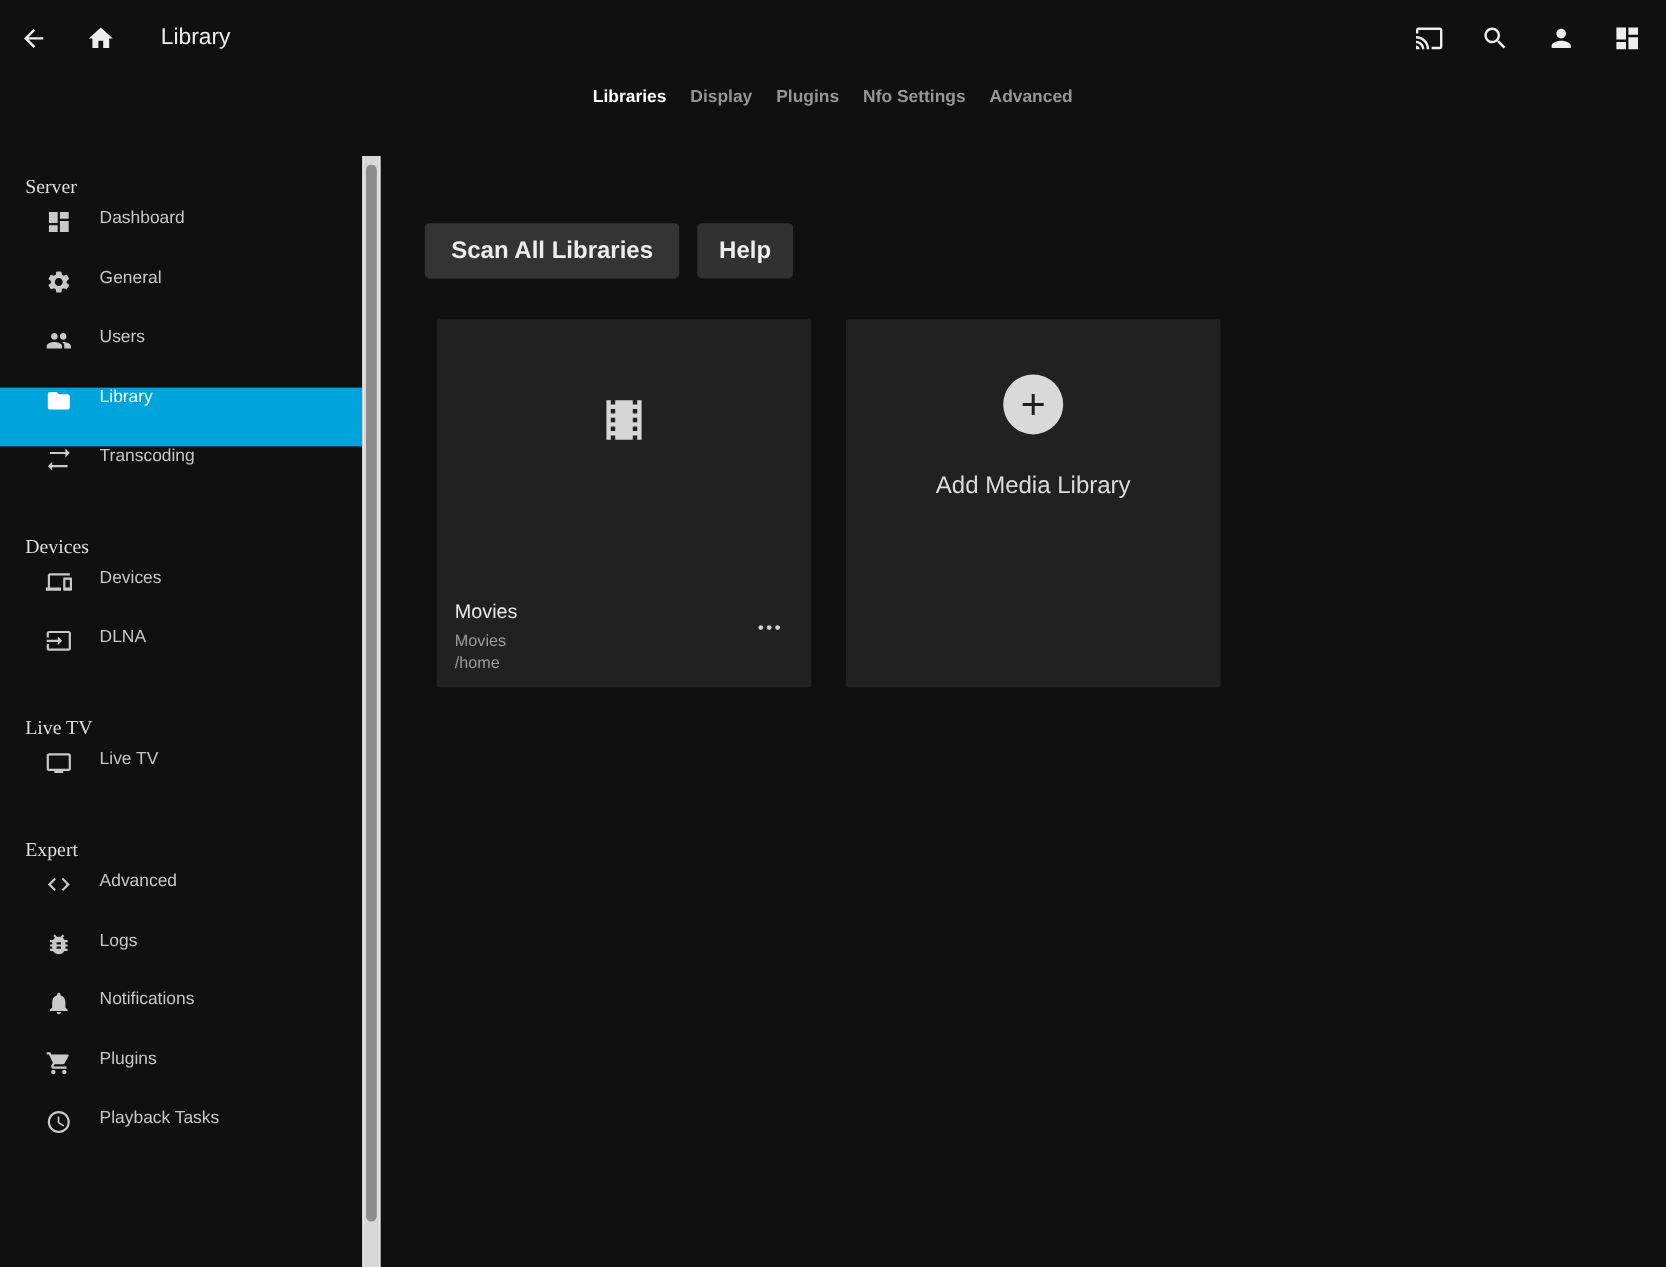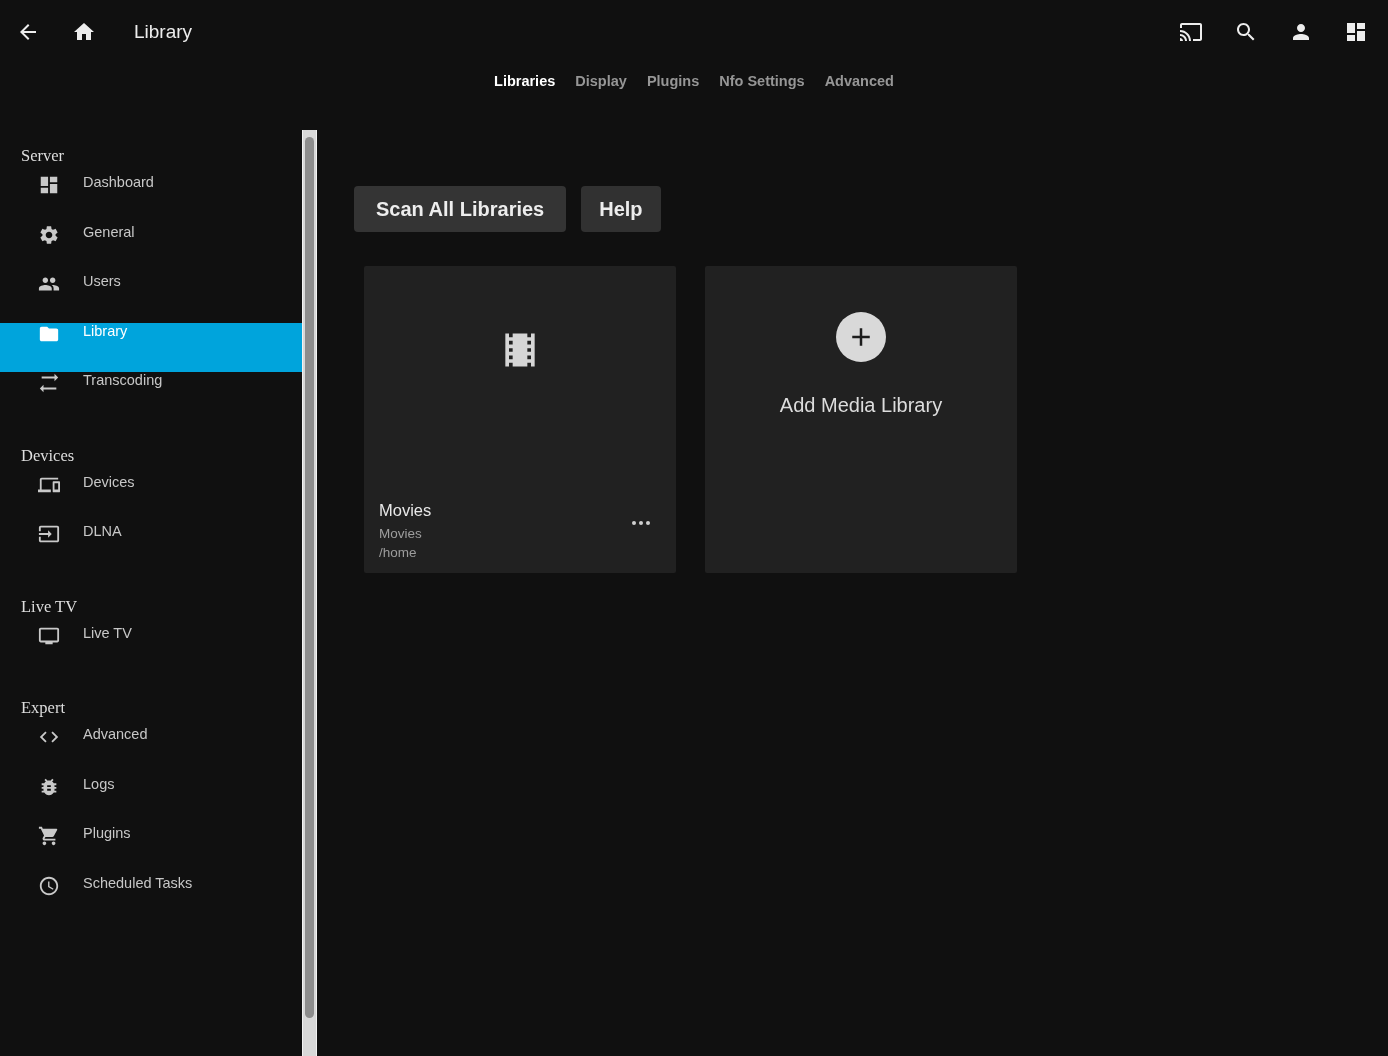--- a/index.html
+++ b/index.html
@@ -258,32 +258,40 @@
       <span class="d-icon">
         <svg width="22" height="22" viewBox="0 0 24 24" fill="currentColor">
             <path d="M20 8h-2.81c-.45-.78-1.07-1.45-1.82-1.96L17 4.41 15.59 3l-2.17 2.17C12.96 5.06 12.49 5 12 5c-.49 0-.96.06-1.41.17L8.41 3 7 4.41l1.62 1.63C7.88 6.55 7.26 7.22 6.81 8H4v2h2.09c-.05.33-.09.66-.09 1v1H4v2h2v1c0 .34.04.67.09 1H4v2h2.81c1.04 1.79 2.97 3 5.19 3s4.15-1.21 5.19-3H20v-2h-2.09c.05-.33.09-.66.09-1v-1h2v-2h-2v-1c0-.34-.04-.67-.09-1H20V8zm-6 8h-4v-2h4v2zm0-4h-4v-2h4v2z"></path>
           </svg>
       </span>
       <span>Logs</span>
     </div>
     <div class="drawer-item">
       <span class="d-icon">
         <svg width="22" height="22" viewBox="0 0 24 24" fill="currentColor">
+            <path d="M12 22c1.1 0 2-.9 2-2h-4c0 1.1.89 2 2 2zm6-6v-5c0-3.07-1.64-5.64-4.5-6.32V4c0-.83-.67-1.5-1.5-1.5s-1.5.67-1.5 1.5v.68C7.63 5.36 6 7.92 6 11v5l-2 2v1h16v-1l-2-2z"></path>
+          </svg>
+      </span>
+      <span>Notifications</span>
+    </div>
+    <div class="drawer-item">
+      <span class="d-icon">
+        <svg width="22" height="22" viewBox="0 0 24 24" fill="currentColor">
             <path d="M7 18c-1.1 0-1.99.9-1.99 2S5.9 22 7 22s2-.9 2-2-.9-2-2-2zM1 2v2h2l3.6 7.59-1.35 2.45c-.16.28-.25.61-.25.96 0 1.1.9 2 2 2h12v-2H7.42c-.14 0-.25-.11-.25-.25l.03-.12.9-1.63h7.45c.75 0 1.41-.41 1.75-1.03l3.58-6.49c.08-.14.12-.31.12-.49 0-.55-.45-1-1-1H5.21l-.94-2H1zm16 16c-1.1 0-1.99.9-1.99 2s.89 2 1.99 2 2-.9 2-2-.9-2-2-2z"></path>
           </svg>
       </span>
       <span>Plugins</span>
     </div>
     <div class="drawer-item">
       <span class="d-icon">
         <svg width="22" height="22" viewBox="0 0 24 24" fill="currentColor">
             <path d="M11.99 2C6.47 2 2 6.48 2 12s4.47 10 9.99 10C17.52 22 22 17.52 22 12S17.52 2 11.99 2zM12 20c-4.42 0-8-3.58-8-8s3.58-8 8-8 8 3.58 8 8-3.58 8-8 8zm.5-13H11v6l5.25 3.15.75-1.23-4.5-2.67z"></path>
           </svg>
       </span>
-      <span>Scheduled Tasks</span>
+      <span>Playback Tasks</span>
     </div>
   </div>
 
 </div>
 
 <div class="scrollbar-track">
   <div class="scrollbar-thumb"></div>
 </div>
 
 <div class="content">

